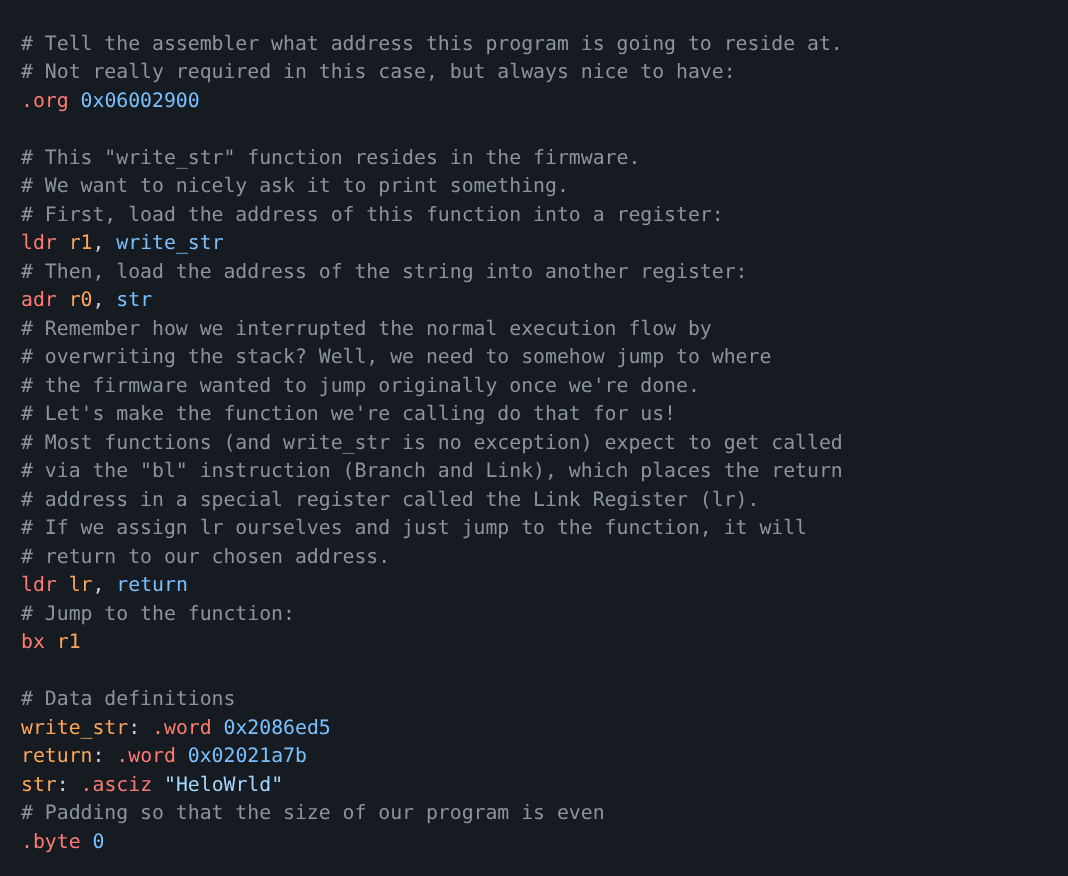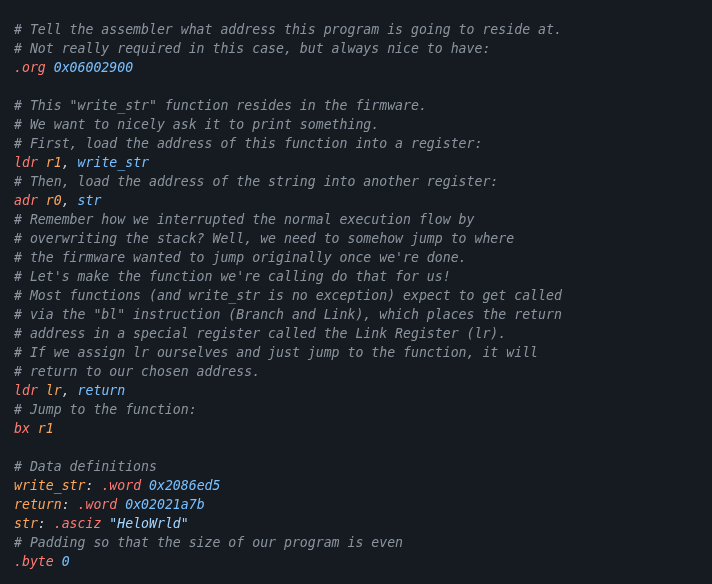--- a/index.html
+++ b/index.html
@@ -1,15 +1,15 @@
 <!DOCTYPE html>
 <html><head>
 <meta charset="utf-8">
 <style>
-  * { margin: 0; padding: 0; box-sizing: border-box; font-style: italic; }
+  * { margin: 0; padding: 0; box-sizing: border-box; }
   body {
     background: #161b22;
     width: 712px;
     height: 584px;
     padding: 20px 14px;
     font-family: "SFMono-Regular", Consolas, "Liberation Mono", Menlo, monospace;
     font-size: 13.2px;
     line-height: 19px;
     overflow: hidden;
   }

